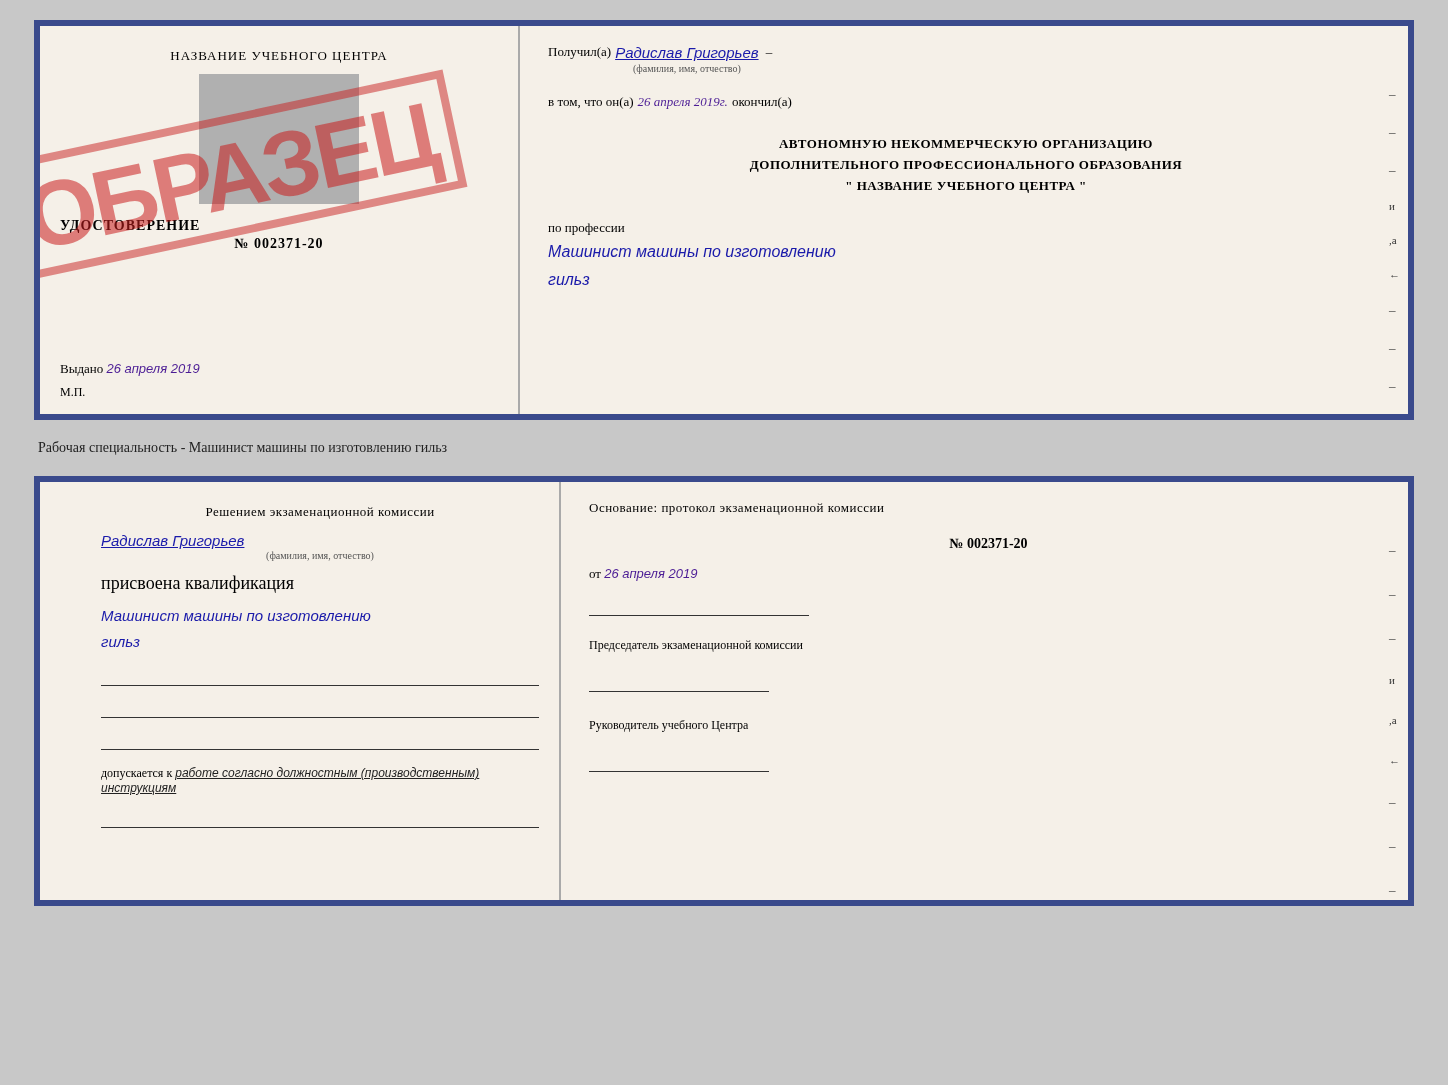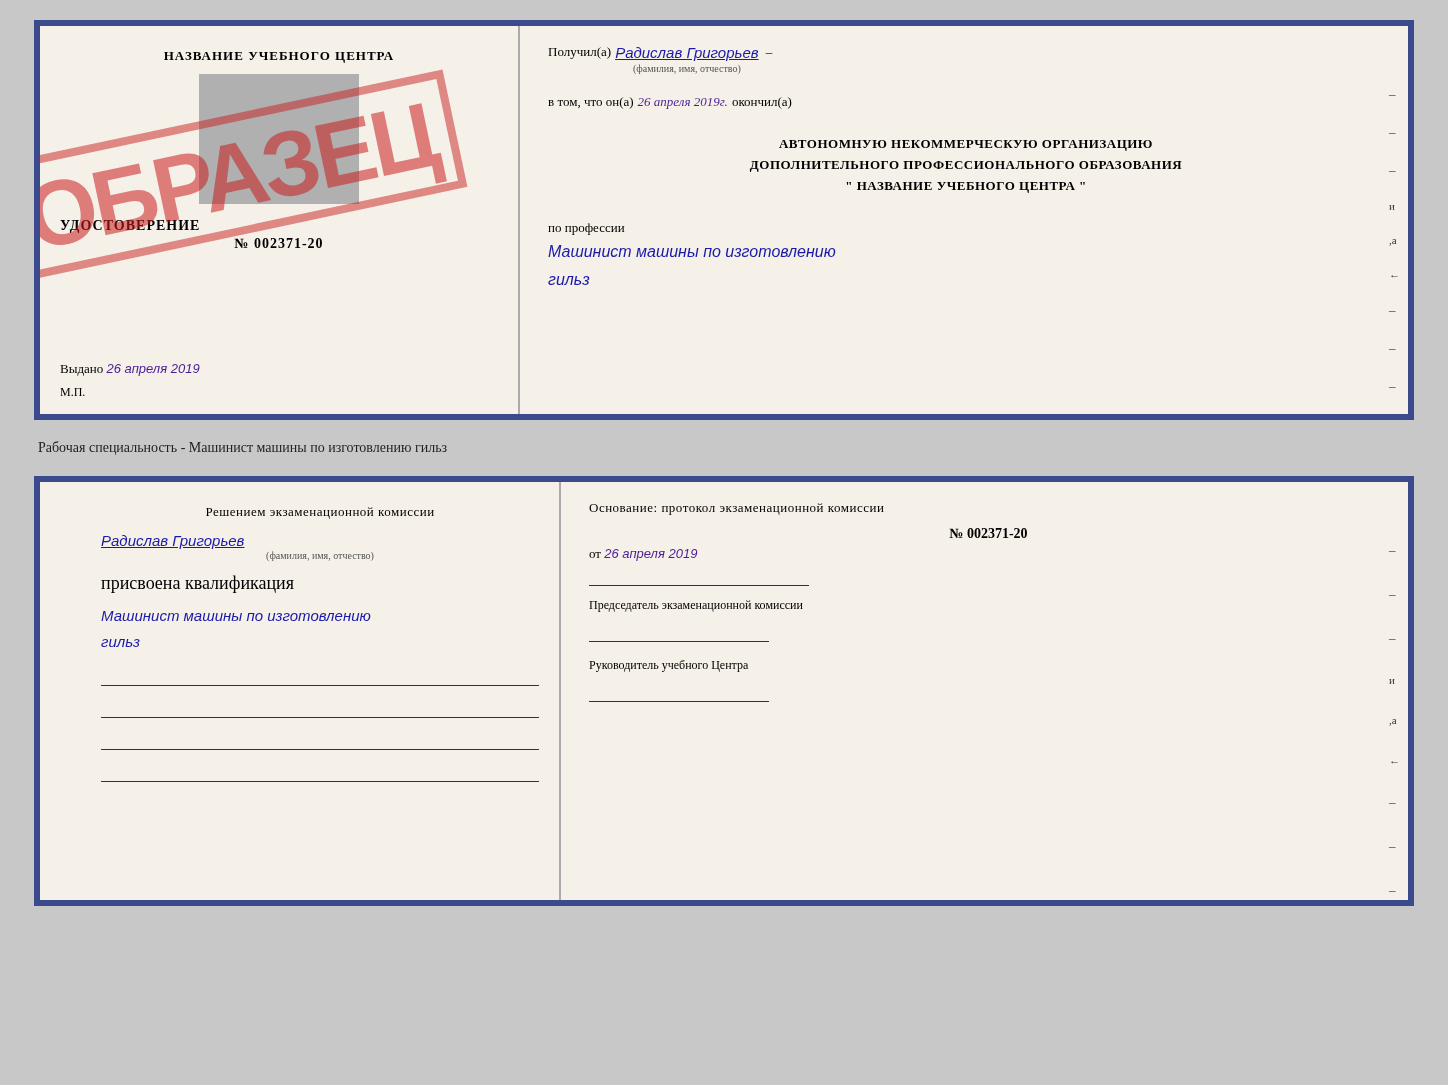--- a/index.html
+++ b/index.html
@@ -41,21 +41,21 @@
       padding: 18px 24px 14px 28px;
       display: flex;
       flex-direction: column;
       gap: 20px;
       position: relative;
     }
 
     .center-title {
       text-align: center;
       font-size: 13px;
-      font-weight: bold;
+      font-weight: normal;
       letter-spacing: 1px;
       text-transform: uppercase;
       margin-bottom: 10px;
     }
 
     .grey-box {
       width: 160px;
       height: 130px;
       background: #b0b0b0;
       margin: 0 auto 8px auto;
@@ -207,20 +207,21 @@
       gap: 8px;
       position: relative;
       margin-left: 41px;
     }
 
     .doc-bottom-right {
       flex: 1;
       padding: 18px 20px 14px 28px;
       display: flex;
       flex-direction: column;
+      gap: 10px;
       position: relative;
     }
 
     .bottom-left-title {
       font-size: 13px;
       text-align: center;
       letter-spacing: 0.5px;
       margin-bottom: 4px;
     }
 
@@ -401,20 +402,24 @@
 
     <div>
       <span class="bottom-profession-hw">Машинист машины по изготовлению</span>
       <span class="bottom-profession-hw">гильз</span>
     </div>
 
     <span class="bottom-underline"></span>
     <span class="bottom-underline"></span>
     <span class="bottom-underline"></span>
 
+    <div class="допуск-text">
+      <span>допускается к</span>
+      <span class="hw-part">работе согласно должностным (производственным) инструкциям</span>
+    </div>
     <span class="bottom-underline"></span>
   </div>
 
   <div class="doc-bottom-right">
     <div class="bottom-right-title">Основание: протокол экзаменационной комиссии</div>
 
     <div class="protocol-number">№ 002371-20</div>
 
     <div class="protocol-date">
       <span>от</span>

